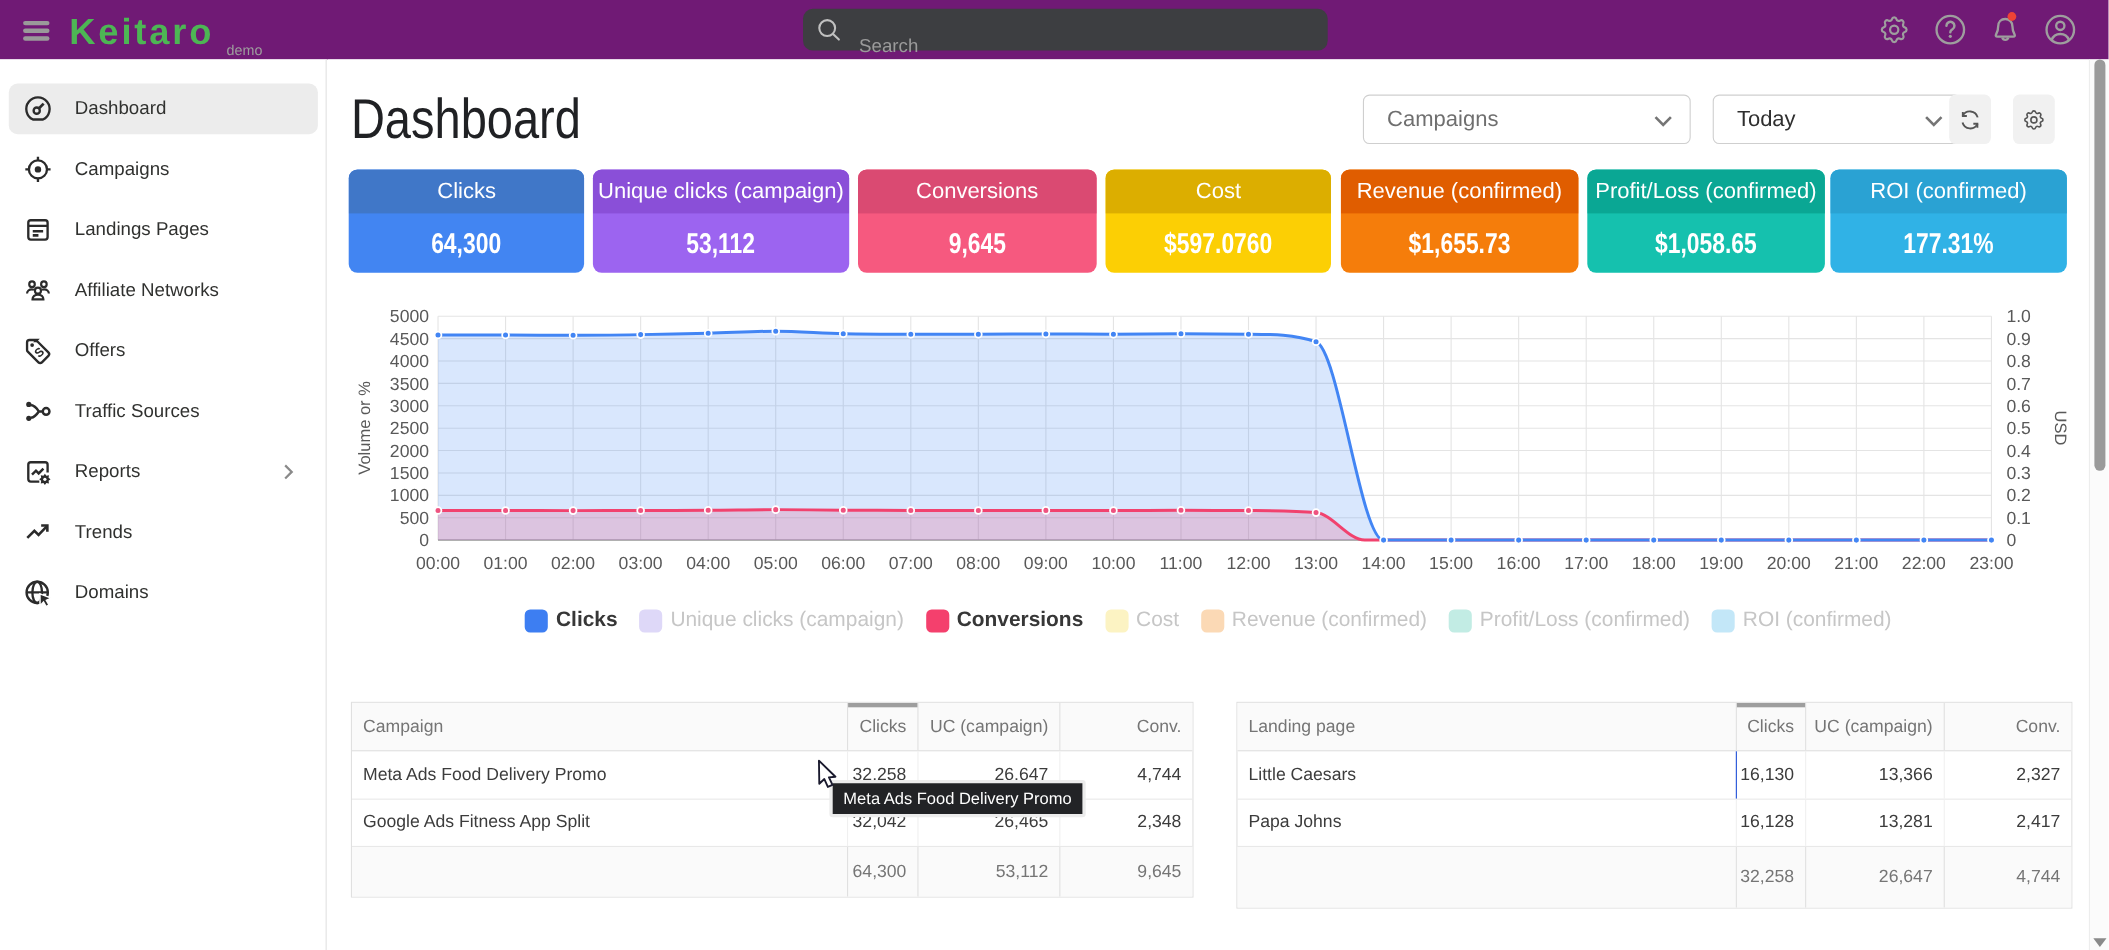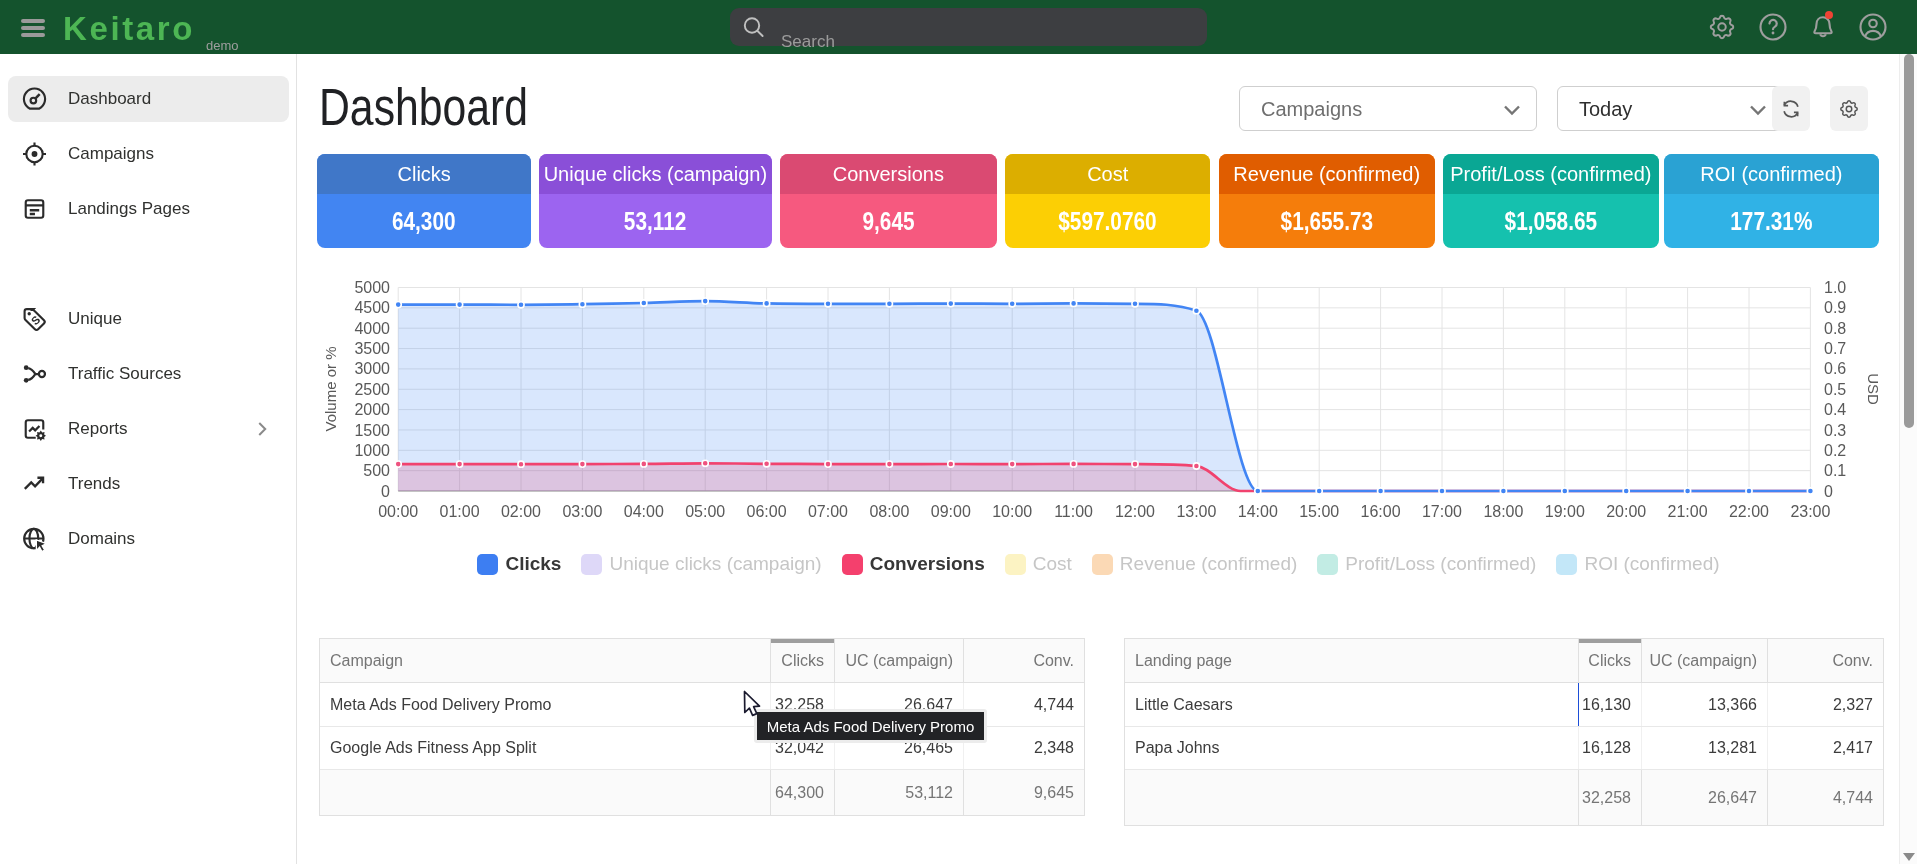--- a/index.html
+++ b/index.html
@@ -1,21 +1,21 @@
 <!DOCTYPE html>
 <html><head>
 <meta charset="utf-8">
 <style>
 * { margin:0; padding:0; box-sizing:border-box; }
 html,body { width:1917px; height:864px; overflow:hidden; background:#fff;
   font-family:"Liberation Sans", sans-serif; }
 .abs { position:absolute; }
 #page { position:relative; width:1917px; height:864px; }
 
-#hdr { position:absolute; left:0; top:0; width:1917px; height:54px; background:#14532d; }
+#hdr { position:absolute; left:0; top:0; width:1917px; height:54px; background:#701a75; }
 #burger div { position:absolute; left:21px; width:24px; height:4px; background:#9a9a9a; border-radius:2px; }
 #logo { position:absolute; left:63px; top:10px; font-size:33px; font-weight:bold; color:#4db654; letter-spacing:2.6px; }
 #demo { position:absolute; left:206px; top:18px; font-size:13px; color:#9e9e9e;margin-top:20px; }
 #search { position:absolute; left:730px; top:8px; width:477px; height:38px; background:#3d3e41; border-radius:9px; }
 #search span { position:absolute; left:51px; top:8px; font-size:17px; color:#9b9b9b;margin-top:16px; }
 .hicon { position:absolute; top:12px; }
 
 #side { position:absolute; left:0; top:54px; width:297px; height:810px; background:#fff; border-right:1px solid #e2e2e2; }
 .sitem { position:absolute; left:0; width:297px; height:55px; }
 .sitem .lbl { position:absolute; left:68px; top:50%; transform:translateY(-50%); font-size:17px; color:#30312f; }
@@ -115,27 +115,37 @@
     <div class="lbl">Campaigns</div>
   </div>
   <div class="sitem" style="top:127px">
     <svg width="27" height="27" viewBox="0 0 24 24" fill="none" stroke="#2b2b2b" stroke-width="1.9">
       <rect x="4.2" y="4.2" width="15.6" height="15.6" rx="2"></rect>
       <path d="M4.2 8.8h15.6"></path>
       <path d="M7.8 13.1h8.4M7.8 16.4h4.6" stroke-width="2.1"></path>
     </svg>
     <div class="lbl">Landings Pages</div>
   </div>
+  <div class="sitem" style="top:182px">
+    <svg width="27" height="27" viewBox="0 0 24 24" fill="none" stroke="#2b2b2b" stroke-width="1.75">
+      <circle cx="7.2" cy="7.0" r="2.25"></circle>
+      <circle cx="16.8" cy="7.0" r="2.25"></circle>
+      <circle cx="12" cy="12.2" r="2.45"></circle>
+      <path d="M7.6 19.2c0-2.3 1.9-3.8 4.4-3.8s4.4 1.5 4.4 3.8z"></path>
+      <path d="M3.2 14.6c0-2.1 1.7-3.4 3.9-3.4 .6 0 1.2.1 1.7.3M20.8 14.6c0-2.1-1.7-3.4-3.9-3.4-.6 0-1.2.1-1.7.3"></path>
+    </svg>
+    <div class="lbl">Affiliate Networks</div>
+  </div>
   <div class="sitem" style="top:237px">
     <svg width="27" height="27" viewBox="0 0 24 24" fill="none" stroke="#2b2b2b" stroke-width="1.9">
       <path d="M11.2 3.2 H5.2 c-1.1 0-2 .9-2 2 v6 c0 .53.21 1.04.59 1.41 l8.6 8.6 c.78.78 2.05.78 2.83 0 l5.2-5.2 c.78-.78.78-2.05 0-2.83 l-8.6-8.6 c-.37-.37-.88-.58-1.42-.58z"></path>
       <circle cx="7.3" cy="7.3" r="1.5" fill="#2b2b2b" stroke="none"></circle>
       <text x="13" y="16.6" font-size="10" font-weight="bold" fill="#2b2b2b" stroke="none" text-anchor="middle" font-family="Liberation Sans" transform="rotate(-42 13 13)">S</text>
     </svg>
-    <div class="lbl">Unique</div>
+    <div class="lbl">Offers</div>
   </div>
   <div class="sitem" style="top:292px">
     <svg width="27" height="27" viewBox="0 0 24 24" fill="none" stroke="#2b2b2b" stroke-width="2">
       <circle cx="4.6" cy="6.4" r="2.1" fill="#2b2b2b" stroke="none"></circle>
       <circle cx="4.6" cy="17.6" r="2.1" fill="#2b2b2b" stroke="none"></circle>
       <circle cx="18.6" cy="12" r="2.7"></circle>
       <path d="M6.4 6.8c3.4.6 4.6 2.6 6.3 5.2M6.4 17.2c3.4-.6 4.6-2.6 6.3-5.2M12.2 12h3.7"></path>
     </svg>
     <div class="lbl">Traffic Sources</div>
   </div>

